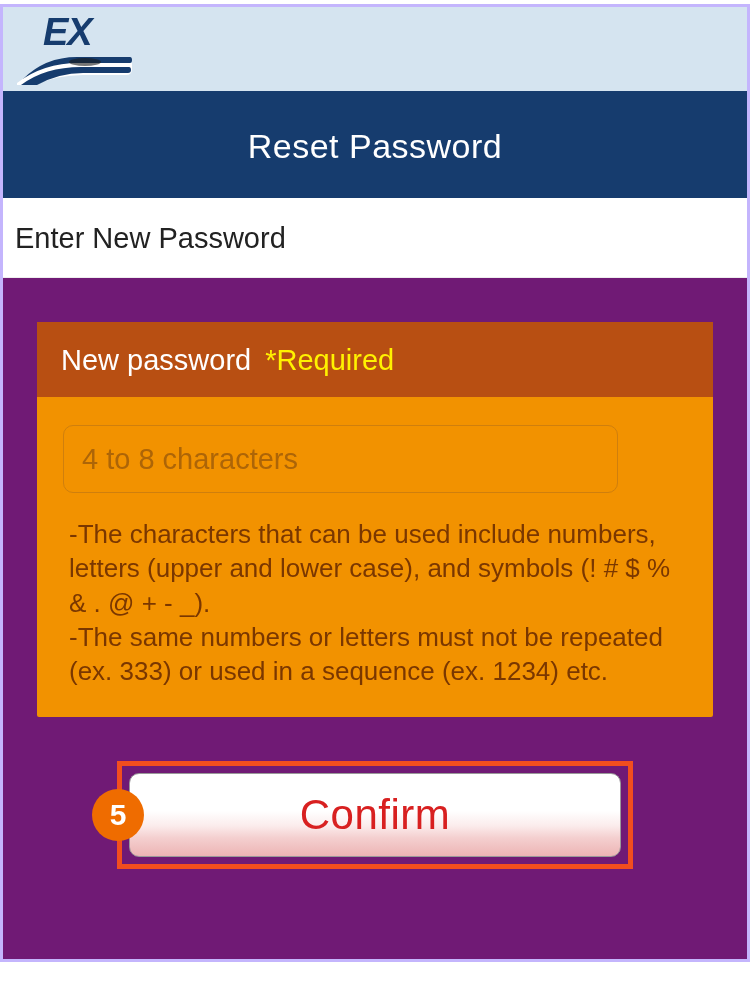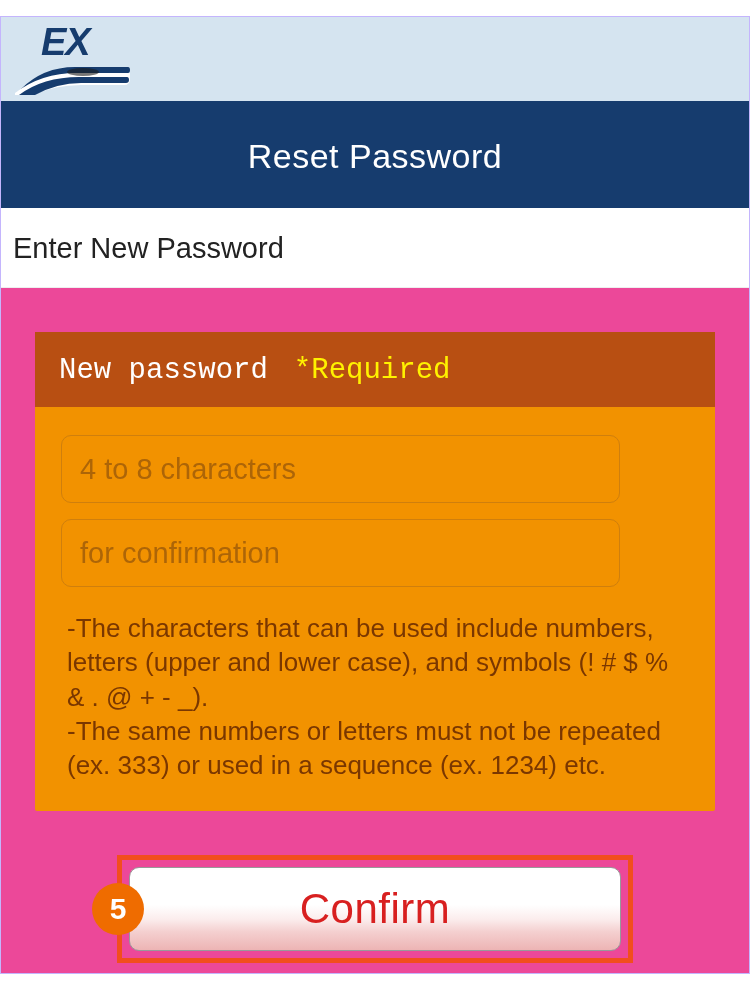--- a/index.html
+++ b/index.html
@@ -9,23 +9,23 @@
     }
     body {
       font-family: -apple-system, BlinkMacSystemFont, "Helvetica Neue", Arial, sans-serif;
       background: #ffffff;
       width: 750px;
       height: 1001px;
       position: relative;
     }
     .app-container {
       width: 100%;
-      background: #ec4899;
-      border: 1px solid #c4b5fd;
-      margin: 16px auto;
+      background: #701a75;
+      border: 3px solid #c4b5fd;
+      margin: 4px auto;
       position: relative;
       min-height: 958px;
     }
     .logo-bar {
       background: #d5e4f0;
       padding: 4px 12px 2px 12px;
       height: 84px;
       position: relative;
     }
     .logo-svg {
@@ -53,22 +53,21 @@
     }
     .form-card {
       background: #f29200;
       border-radius: 2px;
     }
     .form-card-header {
       background: #b84f12;
       padding: 22px 24px 20px 24px;
       display: flex;
       align-items: baseline;
-      gap: 26px;
-      font-family: Liberation Mono, monospace;
+      gap: 14px;
     }
     .form-card-header-label {
       color: #fff;
       font-size: 29px;
       font-weight: 300;
     }
     .form-card-header-required {
       color: #fff200;
       font-size: 29px;
       font-weight: 300;
@@ -165,21 +164,20 @@
   <div class="instruction-bar">Enter New Password</div>
 
   <div class="content-area">
     <div class="form-card">
       <div class="form-card-header">
         <span class="form-card-header-label">New password</span>
         <span class="form-card-header-required">*Required</span>
       </div>
       <div class="form-card-body">
         <input type="password" class="text-input" placeholder="4 to 8 characters" style="">
-        <input type="password" class="text-input" placeholder="for confirmation" style="">
         <div class="rules-text" style="white-space: pre-line;">-The characters that can be used include numbers, letters (upper and lower case), and symbols (! # $ % &amp; . @ + - _).
 -The same numbers or letters must not be repeated (ex. 333) or used in a sequence (ex. 1234) etc.</div>
       </div>
     </div>
 
     <div class="confirm-area">
       <div class="highlight-box">
         <div class="step-badge">5</div>
         <button class="confirm-button">Confirm</button>
       </div>

